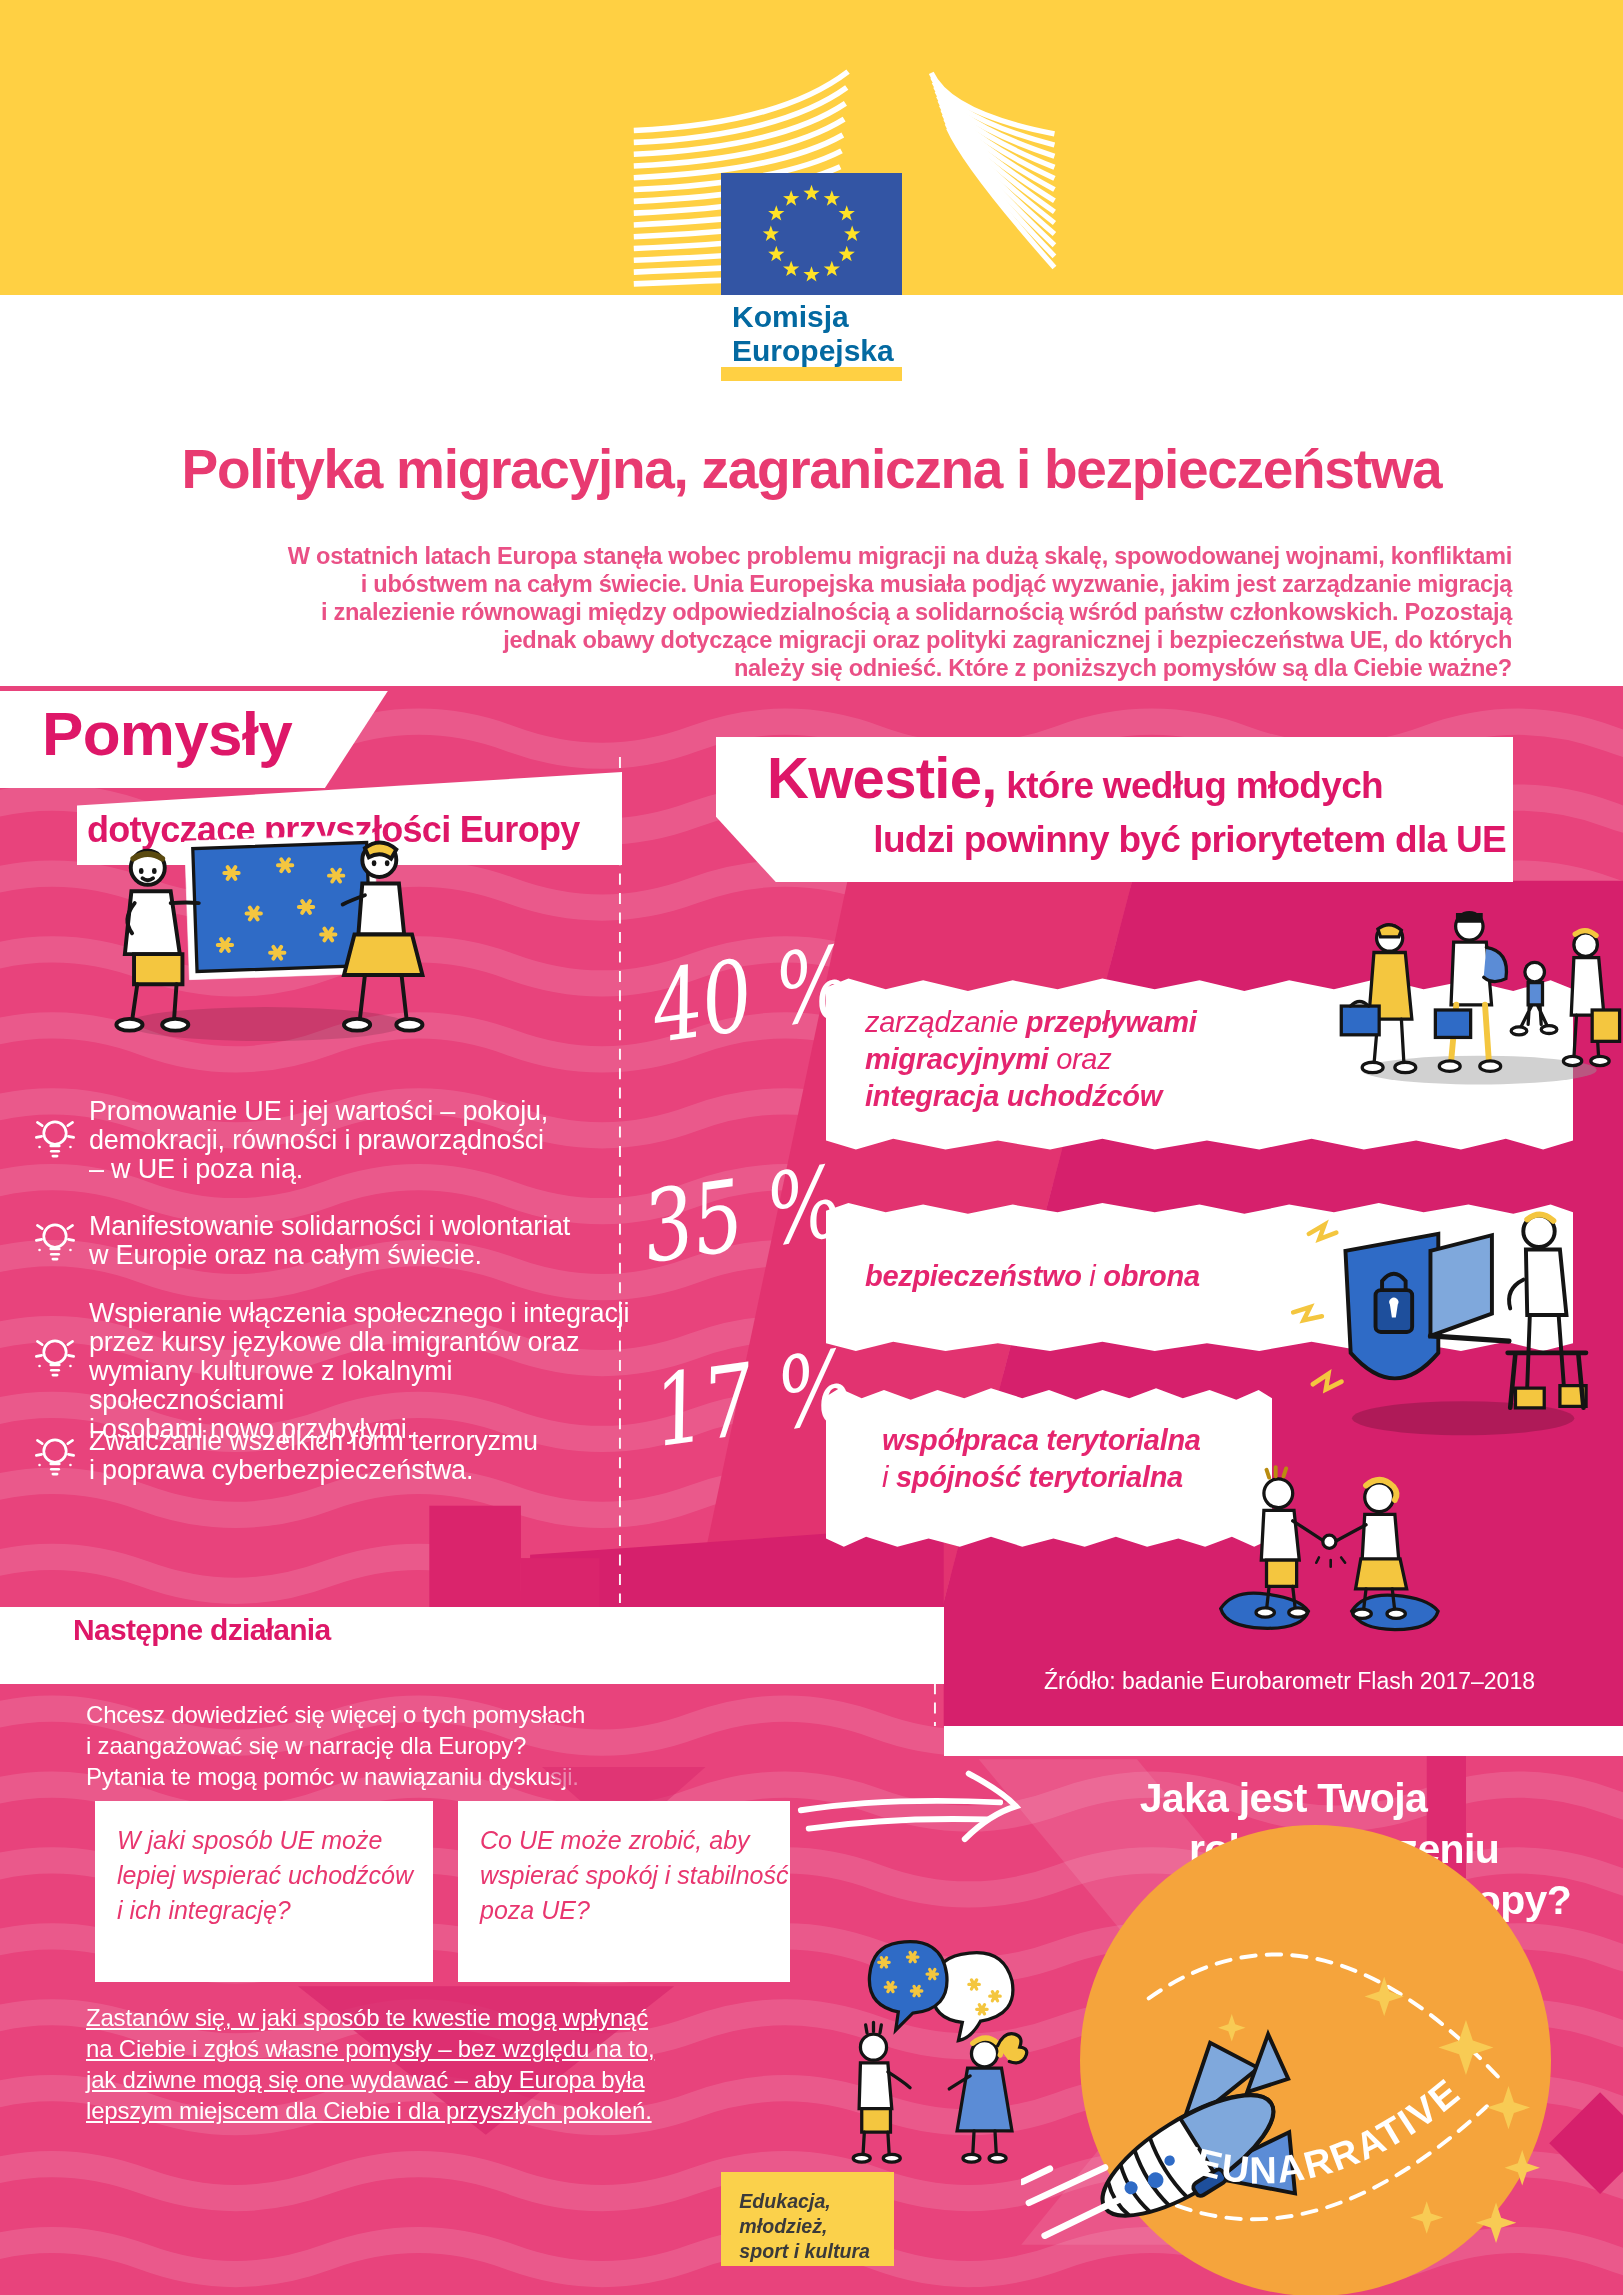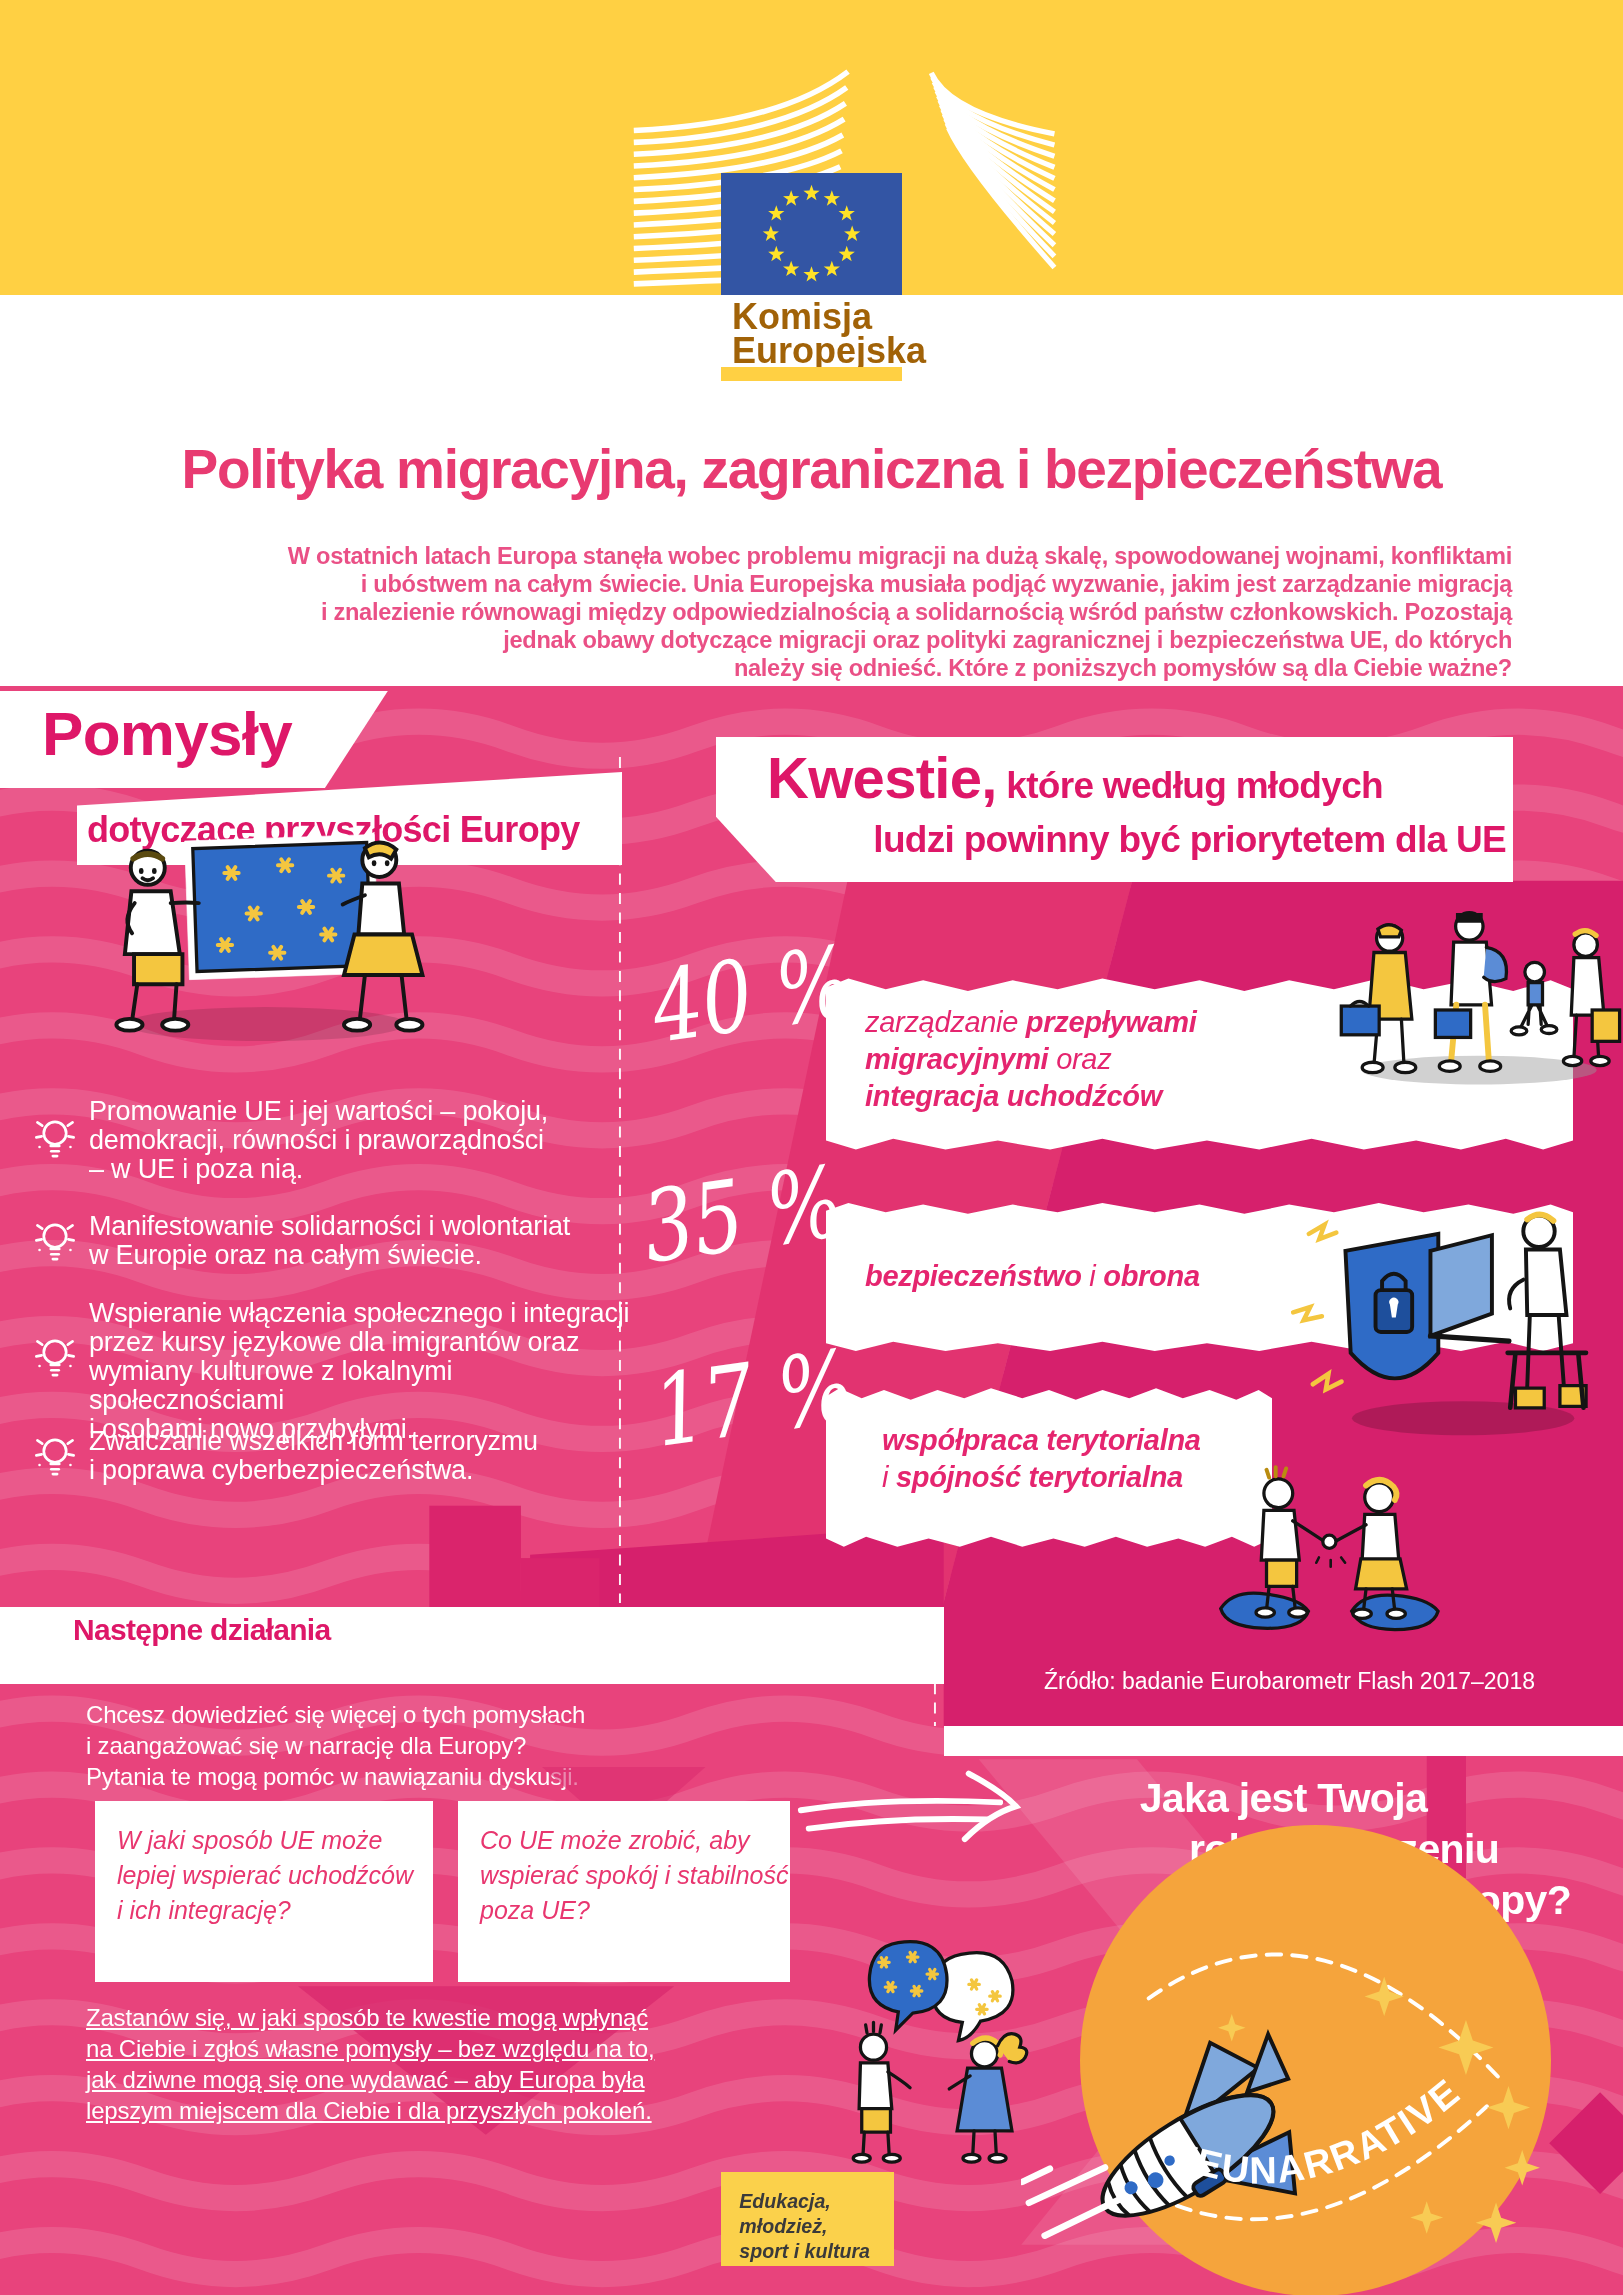--- a/index.html
+++ b/index.html
@@ -4,21 +4,21 @@
 <style>
   html,body{margin:0;padding:0;background:#9a9a9a;}
   #page{position:relative;width:1623px;height:2295px;overflow:hidden;
         font-family:"Liberation Sans","DejaVu Sans",sans-serif;background:#fff;}
   .abs{position:absolute;}
   .pre{white-space:pre-line;}
   .nowrap{white-space:nowrap;}
 
   
   .band-yellow{left:0;top:0;width:1623px;height:295px;background:#FFD043;}
-  .org-name{left:732px;top:300px;font-size:36px;line-height:34px;font-weight:700;color:#a16207;}
+  .org-name{left:732px;top:300px;font-size:30px;line-height:34px;font-weight:700;color:#0369a1;}
   .org-bar{left:721px;top:367px;width:181px;height:14.4px;background:#FFD043;}
   .page-title{left:0;top:437px;width:1623px;text-align:center;font-size:55px;font-weight:800;
               letter-spacing:-1.3px;color:#E83A71;}
   .intro{right:111px;top:542px;width:1427px;text-align:right;font-size:23.6px;line-height:28px;
          font-weight:700;color:#EA5086;letter-spacing:-0.3px;}
 
   
   .main-pink{left:0;top:686px;width:1623px;height:1610px;background:#E8437C;}
   .banner{background:#fff;}
   .h-crimson{color:#DE1768;font-weight:800;letter-spacing:-0.7px;}

